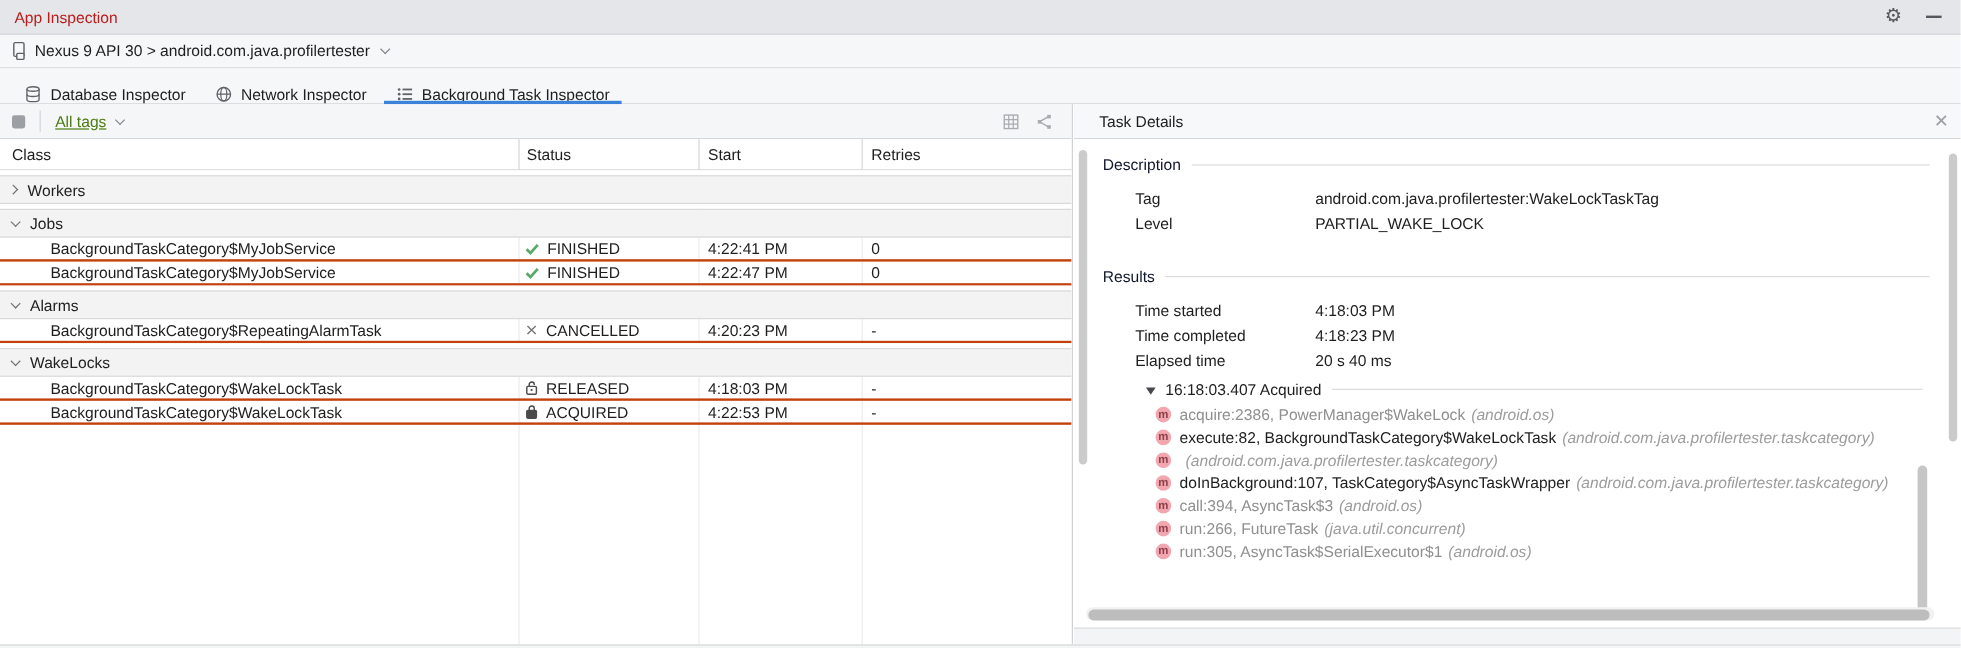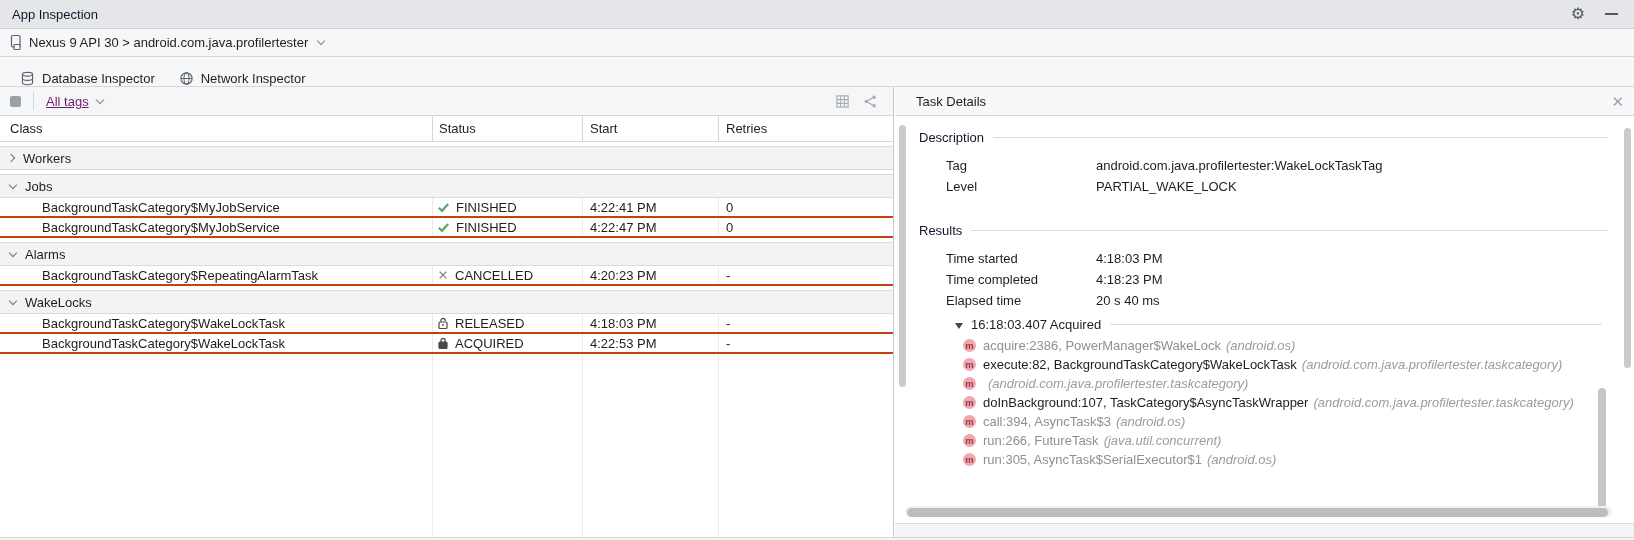--- a/index.html
+++ b/index.html
@@ -4,21 +4,21 @@
 <style>
   * { box-sizing: border-box; }
   html,body { margin:0; padding:0; background:#ffffff; }
   body { font-family:"Liberation Sans", sans-serif; font-size:13px; color:#1e1e1e; }
   .window { position:relative; width:1634px; height:540px; background:#ffffff; overflow:hidden; }
 
   
   .titlebar { position:absolute; left:0; top:0; width:100%; height:29px;
               background:#e4e6e9; border-bottom:1px solid #cfd1d5;
               display:flex; align-items:center; padding:0 12px; }
-  .titlebar .tb-title { color:#0f172a; }
+  .titlebar .tb-title { color:#b91c1c; }
   .tb-right { margin-left:auto; display:flex; align-items:center; gap:20px; padding-right:4px; }
   .gear { font-size:16px; color:#55585e; line-height:1; cursor:default; }
   .minimize { width:13px; height:0; border-top:2px solid #55585e; }
 
   
   .devicebar { position:absolute; left:0; top:29px; width:100%; height:28px;
                background:#f6f7f8; border-bottom:1px solid #d5d7da;
                display:flex; align-items:center; padding:0 10px; }
   .devicebar svg { flex:0 0 auto; }
   .devicebar .dev-label { margin-left:6px; }
@@ -32,21 +32,21 @@
   .tab { position:relative; display:flex; align-items:center; gap:7px; padding:0 12px; cursor:default; }
   .tab.active::after { content:""; position:absolute; left:2px; right:2px; bottom:-1px; height:3px; background:#3b82db; }
 
   
   .leftpanel { position:absolute; left:0; top:87px; width:894px; bottom:3px;
                background:#fff; border-right:1px solid #c6c8cb; display:flex; flex-direction:column; }
   .lp-toolbar { height:29px; flex:0 0 29px; background:#f5f6f7; border-bottom:1px solid #d5d7da;
                 display:flex; align-items:center; padding:0 10px; }
   .stop-square { width:11px; height:11px; background:#9ca0a5; border-radius:2px; }
   .vsep { width:1px; height:18px; background:#d5d7da; margin:0 12px; }
-  .filter-label { color:#701a75;text-decoration:underline; }
+  .filter-label { color:#4d7c0f;text-decoration:underline; }
   .lp-toolbar .chev { margin-left:8px; }
   .tb-icons { margin-left:auto; display:flex; align-items:center; gap:12px; padding-right:6px; }
 
   .lp-header { position:relative; height:26px; flex:0 0 26px; border-bottom:1px solid #d8d8d8; background:#fff; }
   .lp-header .hcell { position:absolute; top:0; bottom:0; display:flex; align-items:center; color:#1e1e1e; }
   .lp-header .hline { position:absolute; top:0; bottom:0; width:1px; background:#d6d6d6; }
 
   .lp-body { position:relative; flex:1 1 auto; overflow:hidden; background:#fff; }
   .colline { position:absolute; top:0; bottom:0; width:1px; background:#ebebeb; z-index:0; }
 
@@ -139,20 +139,31 @@
       </svg>
       <span>Database Inspector</span>
     </div>
     <div class="tab">
       <svg width="15" height="15" viewBox="0 0 16 16">
         <circle cx="8" cy="8" r="6" fill="none" stroke="#5f6368" stroke-width="1.2"></circle>
         <ellipse cx="8" cy="8" rx="2.7" ry="6" fill="none" stroke="#5f6368" stroke-width="1.1"></ellipse>
         <path d="M2 8 h12" stroke="#5f6368" stroke-width="1.1"></path>
       </svg>
       <span>Network Inspector</span>
+    </div>
+    <div class="tab active">
+      <svg width="15" height="15" viewBox="0 0 16 16">
+        <circle cx="2.8" cy="3.8" r="1.2" fill="#5f6368"></circle>
+          <rect x="5.8" y="3" width="8.5" height="1.6" fill="#5f6368"></rect>
+        <circle cx="2.8" cy="8" r="1.2" fill="#5f6368"></circle>
+          <rect x="5.8" y="7.2" width="8.5" height="1.6" fill="#5f6368"></rect>
+        <circle cx="2.8" cy="12.2" r="1.2" fill="#5f6368"></circle>
+          <rect x="5.8" y="11.4" width="8.5" height="1.6" fill="#5f6368"></rect>
+      </svg>
+      <span>Background Task Inspector</span>
     </div>
   </div>
 
   <div class="leftpanel">
 
     <div class="lp-toolbar">
       <span class="stop-square"></span>
       <span class="vsep"></span>
       <span class="filter-label">All tags</span>
       <span class="chev"></span>

